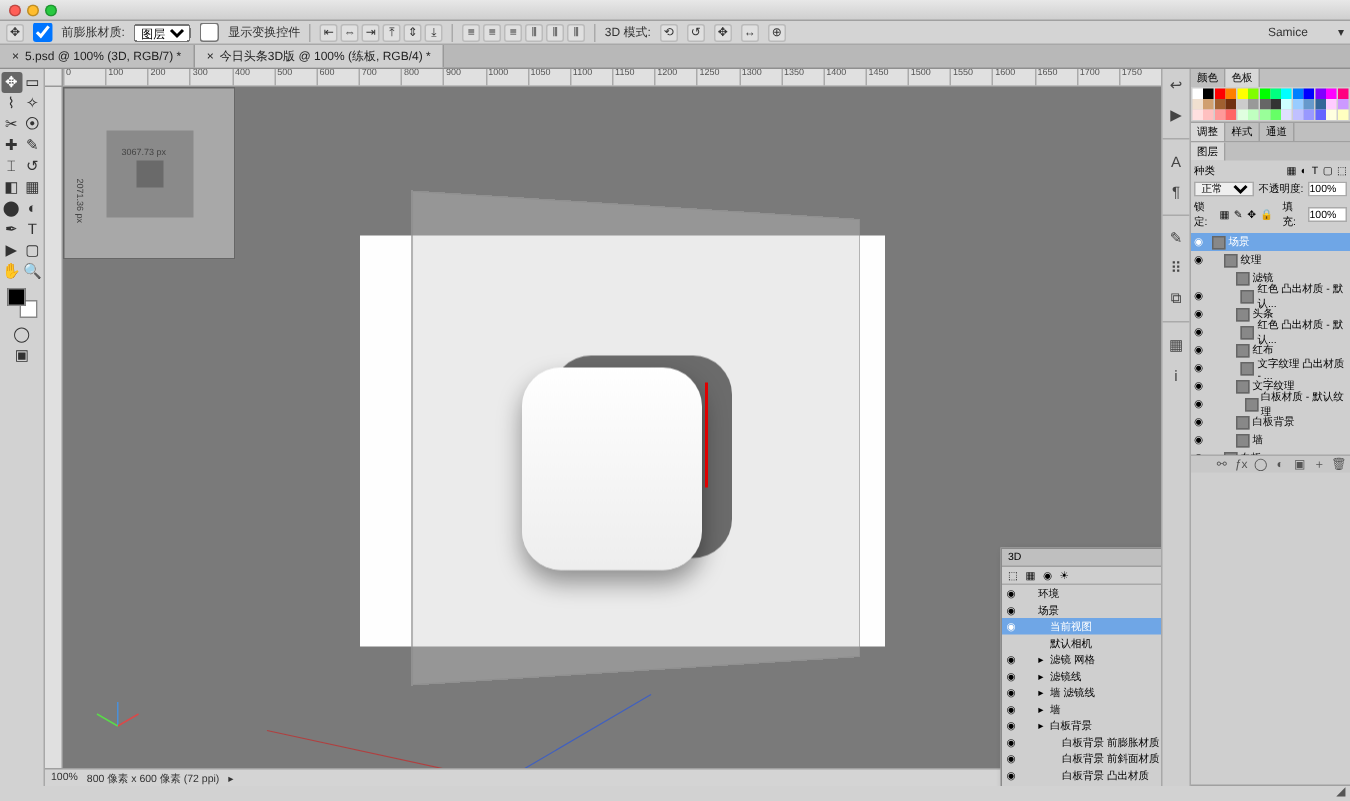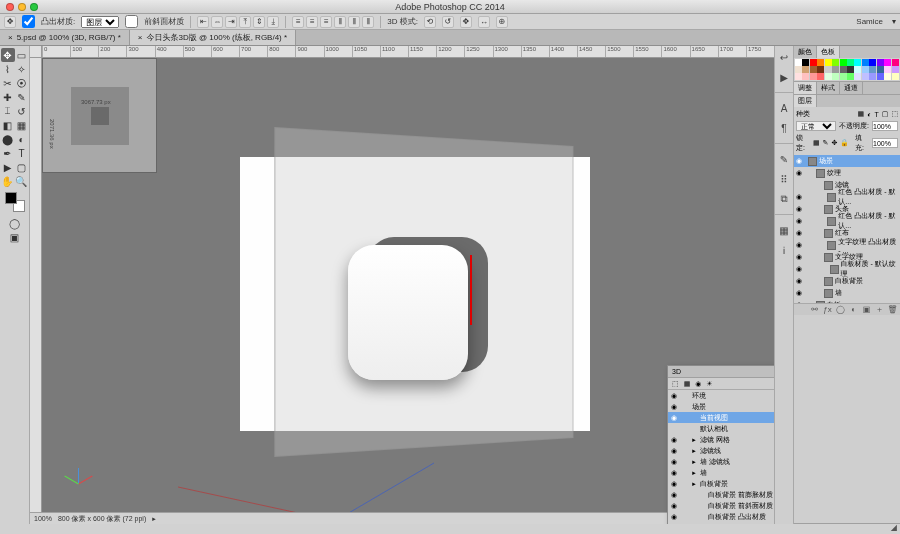--- a/index.html
+++ b/index.html
@@ -11,21 +11,21 @@
 .traffic.red { background: #ff5f57; }
 .traffic.yellow { background: #ffbd2e; }
 .traffic.green { background: #28c940; }
 .mac-title { position: absolute; left: 0; right: 0; text-align: center; font-size: 9px; color: #333; pointer-events: none; }
 
 
 .optionsbar { height: 16px; background: #d4d4d4; border-bottom: 1px solid #a8a8a8; display: flex; align-items: center; padding: 0 4px; font-size: 8px; color: #333; gap: 6px; }
 .optionsbar .sep { width: 1px; height: 12px; background: #aaa; }
 .optionsbar .seg { display: flex; align-items: center; gap: 2px; }
 .optionsbar .ico { width: 12px; height: 12px; display: inline-flex; align-items: center; justify-content: center; background: #e0e0e0; border: 1px solid #bbb; border-radius: 2px; }
-.right-side { margin-left: auto; display: flex; align-items: flex-start; gap: 9px; }
+.right-side { margin-left: auto; display: flex; align-items: flex-start; gap: 20px; }
 
 
 .tabbar { height: 16px; background: #b8b8b8; border-bottom: 1px solid #8f8f8f; display: flex; }
 .tab { height: 100%; padding: 0 8px; display: flex; align-items: center; border-right: 1px solid #999; font-size: 8px; color: #222; background: #c0c0c0; }
 .tab.active { background: #d0d0d0; }
 .tab .close { margin-right: 4px; font-size: 8px; }
 
 
 .main { display: flex; height: 478px; }
 
@@ -105,30 +105,29 @@
 .panel-3d .row3d.sel { background: #6fa6e6; color: #fff; }
 .panel-3d .row3d .tw { width: 8px; text-align: center; }
 </style>
 </head>
 <body>
 
 <div class="mac-titlebar">
   <div class="traffic red"></div>
   <div class="traffic yellow"></div>
   <div class="traffic green"></div>
-  <div class="mac-title">Adobe Photoshop CC 2014</div>
 </div>
 
 <div class="optionsbar">
   <span class="ico">✥</span>
   <input type="checkbox" checked="" style="">
-  <span>凸出材质:</span>
+  <span>前膨胀材质:</span>
   <select style="font-size:8px;height:12px"><option>图层</option></select>
   <input type="checkbox" style="">
-  <span>前斜面材质</span>
+  <span>显示变换控件</span>
   <span class="sep"></span>
   <div class="seg">
     <span class="ico">⇤</span>
     <span class="ico">⇔</span>
     <span class="ico">⇥</span>
     <span class="ico">⤒</span>
     <span class="ico">⇕</span>
     <span class="ico">⤓</span>
   </div>
   <span class="sep"></span>

